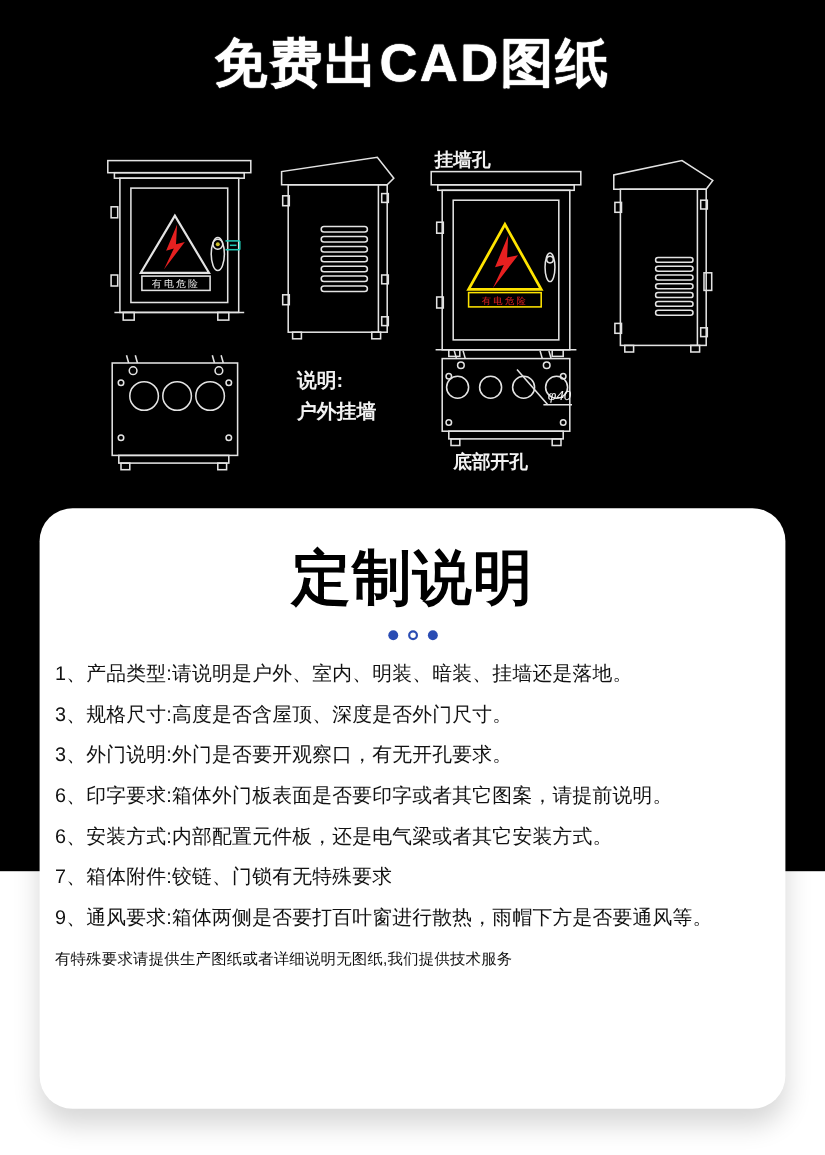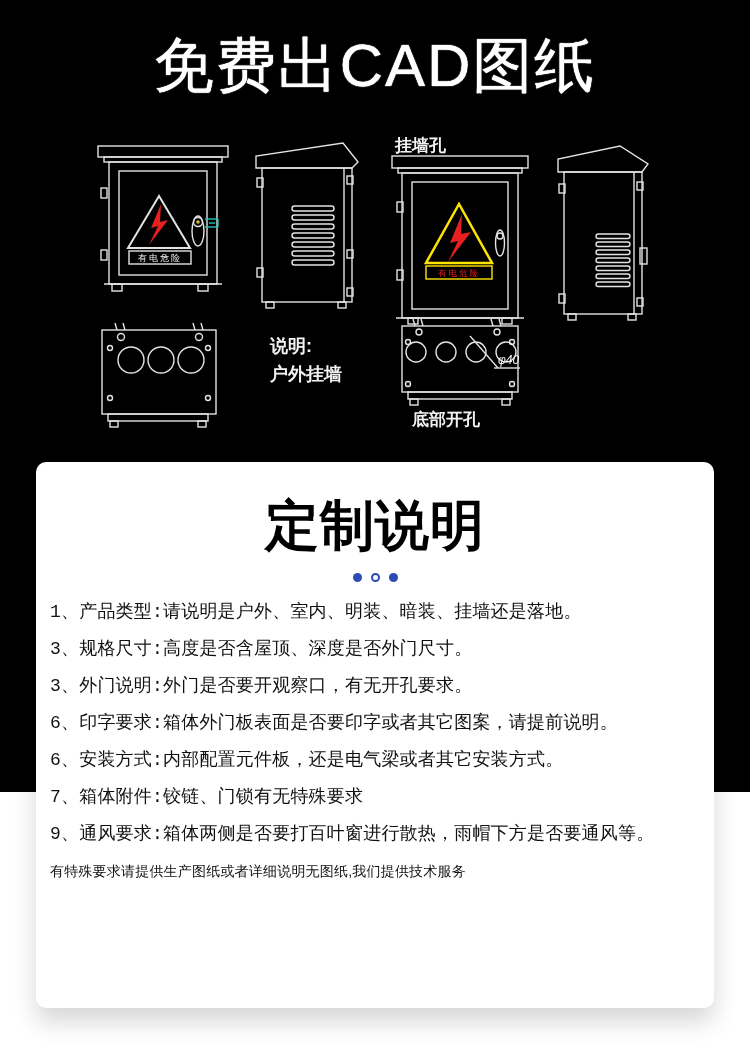--- a/index.html
+++ b/index.html
@@ -4,38 +4,38 @@
 <style>
   html,body{margin:0;padding:0;}
   body{
     width:750px;height:1050px;position:relative;overflow:hidden;
     background:#ffffff;
     font-family:"Liberation Sans","DejaVu Sans",sans-serif;
   }
   .bg-black{position:absolute;top:0;left:0;width:750px;height:792px;background:#000000;}
   .header-title{
     position:absolute;top:26px;left:0;width:750px;text-align:center;
-    color:#ffffff;font-size:60px;font-weight:400;letter-spacing:2px;
+    color:#ffffff;font-size:48px;font-weight:700;letter-spacing:2px;
     text-shadow:0 0 1px #fff,0 0 1px #fff;
   }
   svg.cad{position:absolute;top:0;left:0;}
   .card{
     position:absolute;left:36px;top:462px;width:678px;height:546px;
-    background:#ffffff;border-radius:10px;
+    background:#ffffff;border-radius:30px;
     box-shadow:0 14px 24px rgba(0,0,0,0.16);
     box-sizing:border-box;padding:24px 8px 0 8px;
   }
   .card-title{
     text-align:center;font-size:54px;font-weight:900;color:#000;
     margin:4px 0 10px 0;letter-spacing:1px;
   }
   .dots{display:flex;justify-content:center;align-items:center;gap:9px;margin-bottom:12px;}
   .dot{width:9px;height:9px;border-radius:50%;background:#2a4cb3;box-sizing:border-box;}
   .dot.hollow{background:transparent;border:2px solid #2a4cb3;}
-  .items{margin-top:10px;padding-left:6px;font-family:Liberation Mono, monospace;}
+  .items{margin-top:10px;padding-left:6px;}
   .item{
     font-size:18px;color:#111111;line-height:37px;white-space:nowrap;
     letter-spacing:0.2px;
   }
   .footer-note{
     font-size:14px;color:#111111;line-height:37px;white-space:nowrap;
     padding-left:6px;letter-spacing:0.2px;
   }
 </style>
 </head>

